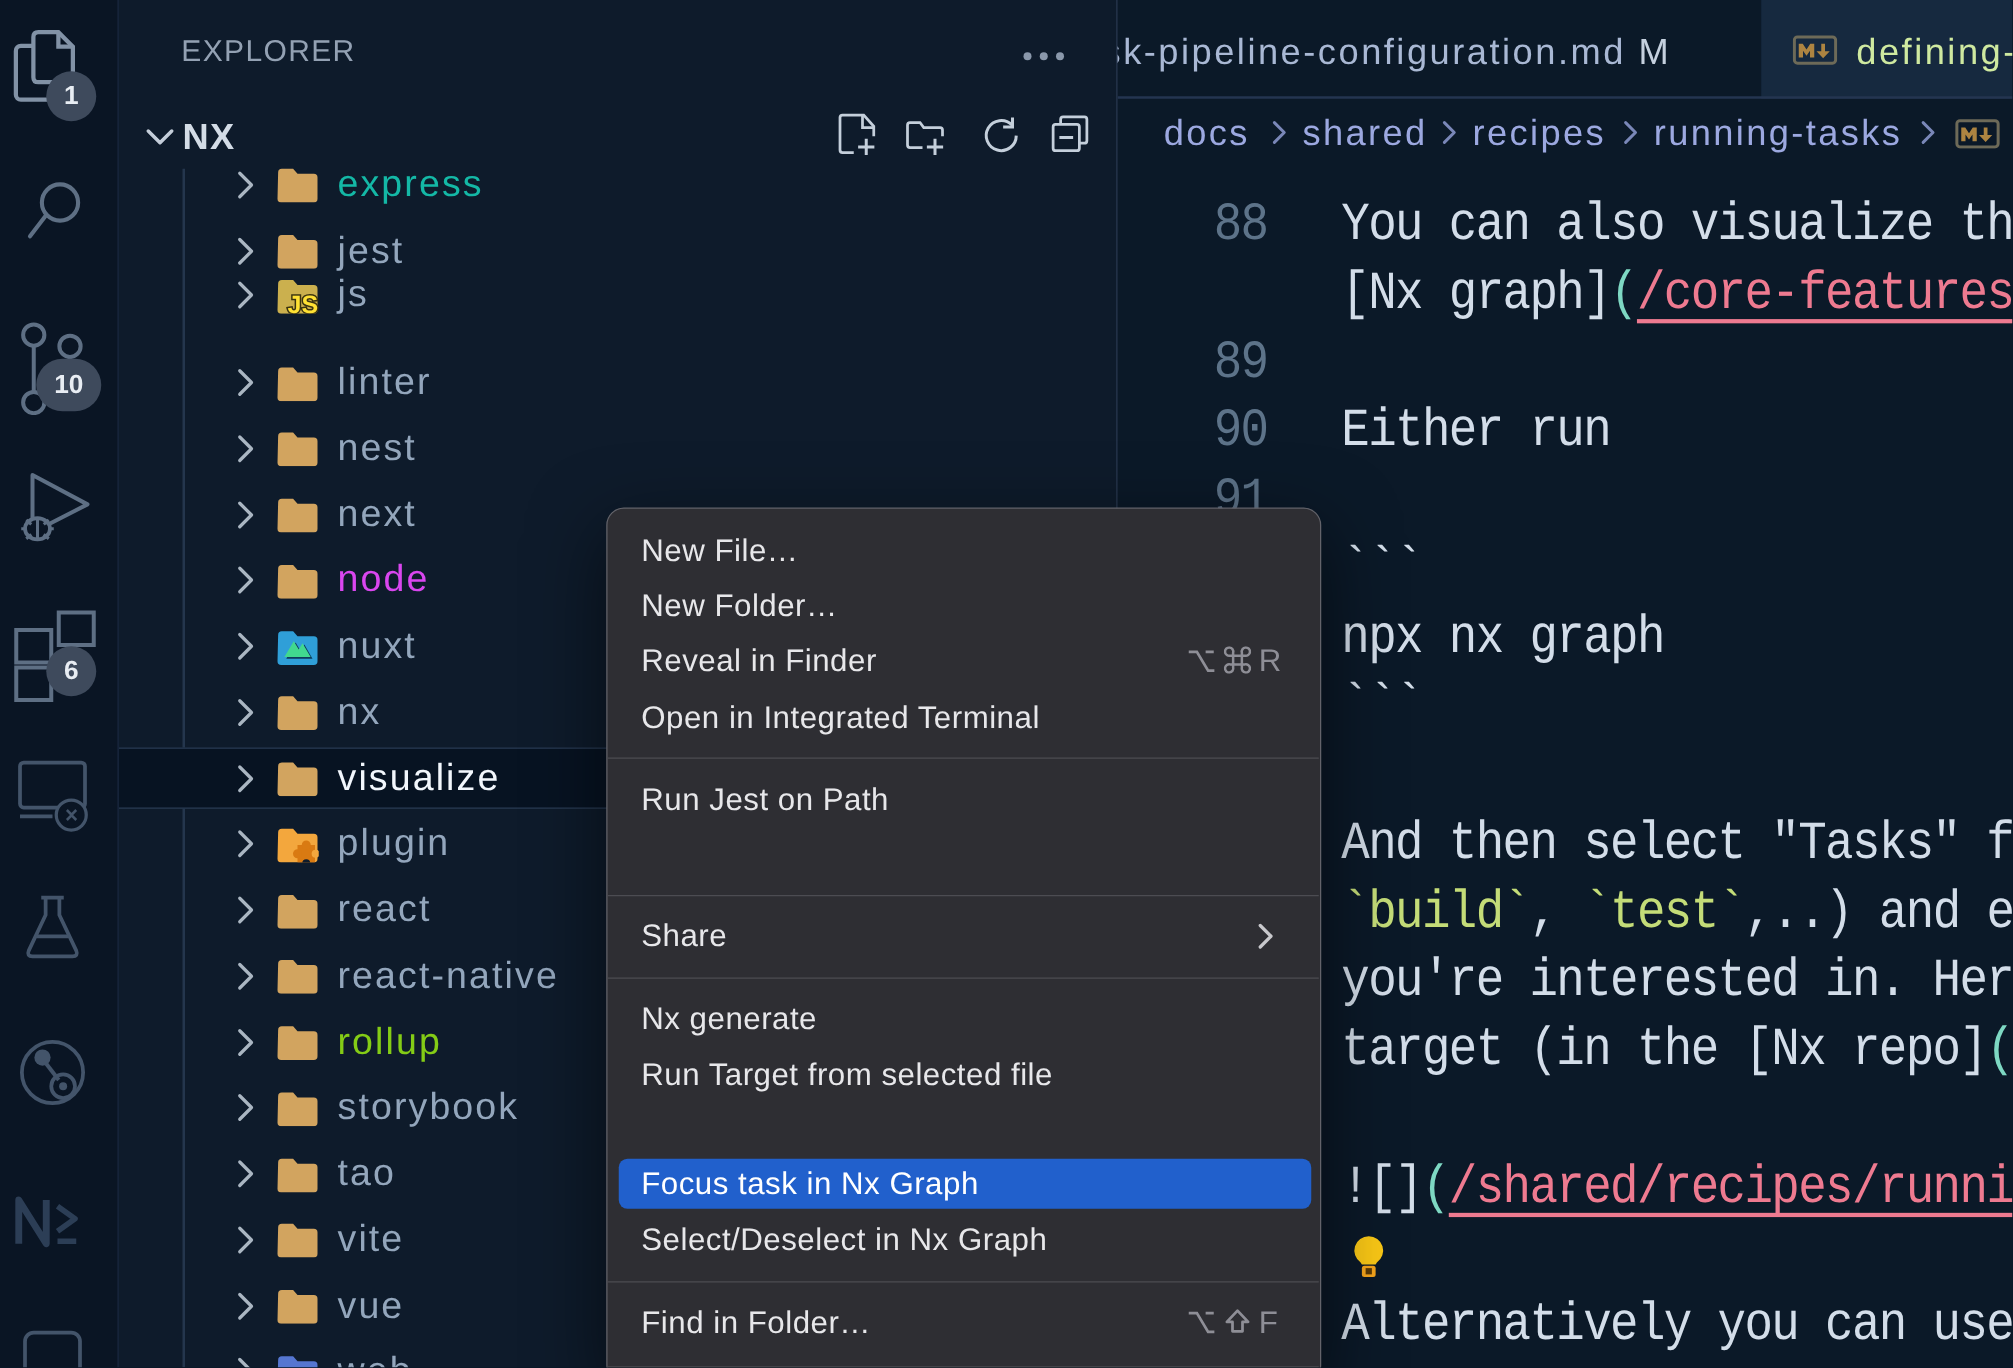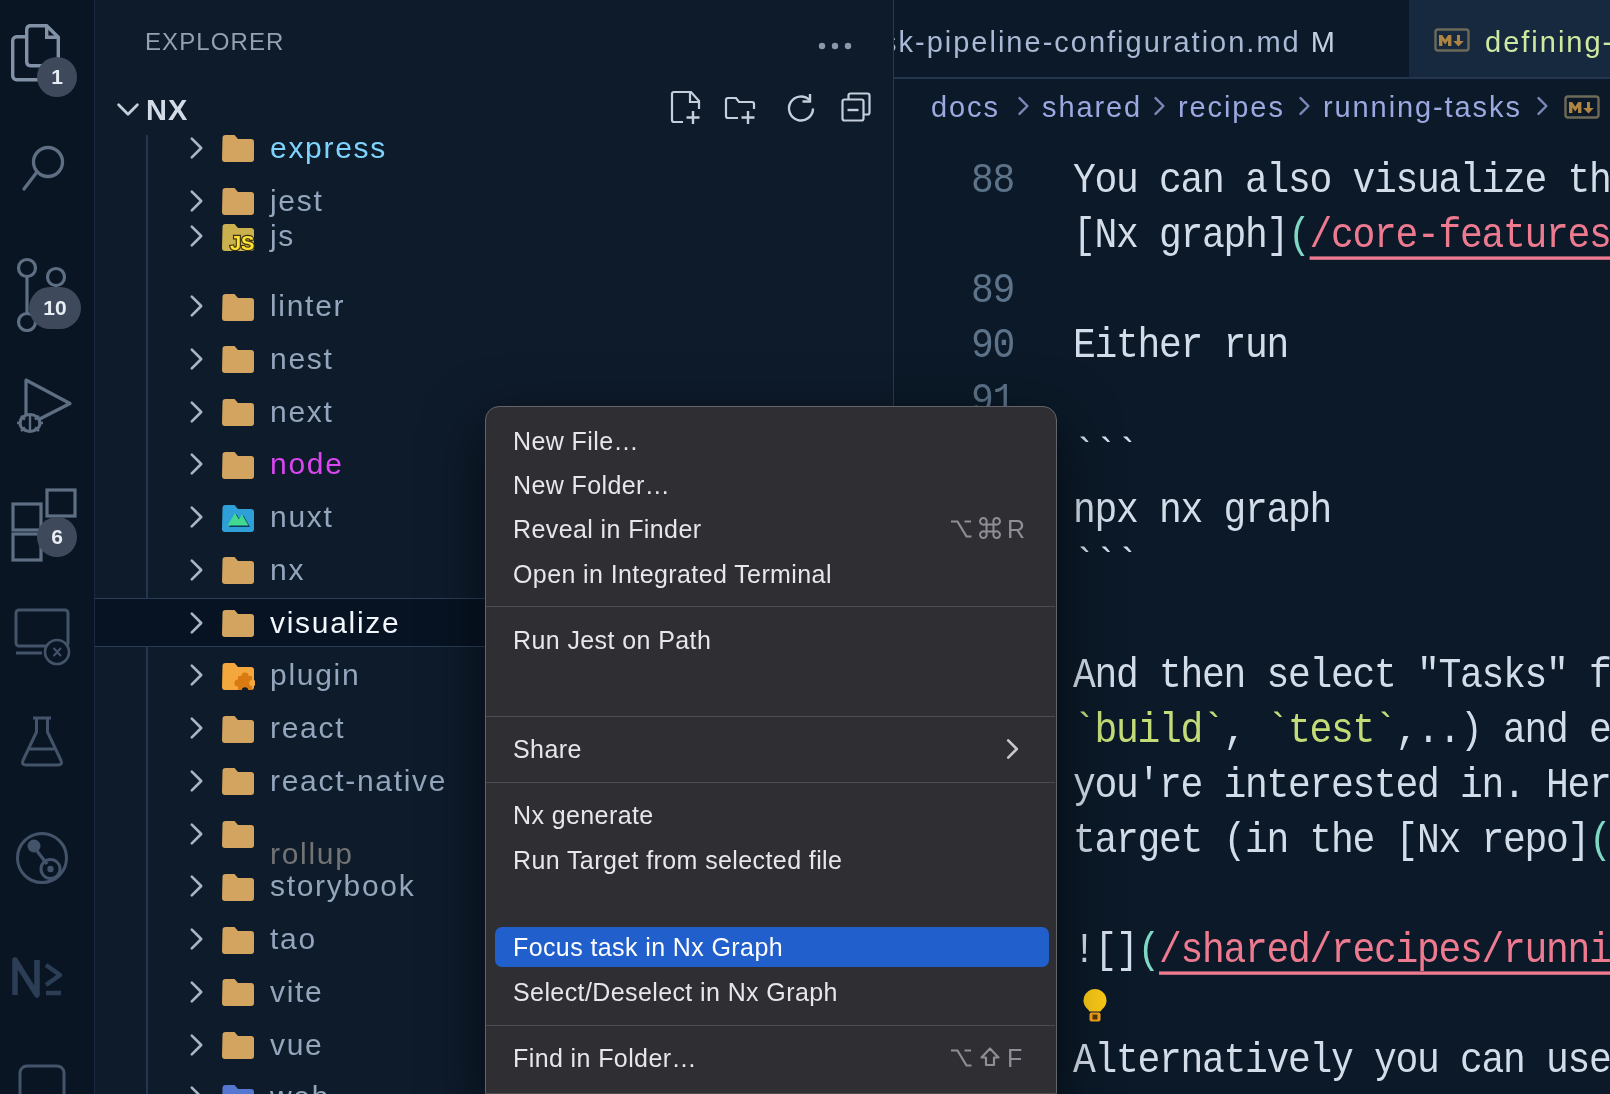--- a/index.html
+++ b/index.html
@@ -65,21 +65,21 @@
           <path d="M7.5 19 h11" stroke="#c4cfdb" stroke-width="2.4"></path>
         </svg></div>
     <div class="abs" style="left:51px;top:135px;width:1.5px;height:959px;background:#24364d;"></div>
     <div class="treerow" style="top:121.6px;">
         <div class="abs" style="left:88px;top:13.375px;width:26px;height:26px;"><svg width="26" height="26" viewBox="0 0 26 26">
             <polyline points="8.8,3.6 18.2,13.0 8.8,22.4" fill="none" stroke="#aab6c2" stroke-width="2.6" stroke-linecap="round" stroke-linejoin="round"></polyline>
           </svg></div>
         <div class="abs" style="left:126px;top:10.9px;"><svg width="34" height="30" viewBox="0 0 34 30">
             <path d="M1.5 6 q0 -3 3 -3 h9 l3.5 4 h13 q3 0 3 3 v17 q0 3 -3 3 h-26 q-3 0 -3 -3 z" fill="#d2a45f"></path>
           </svg></div>
-        <div class="rowlabel" style="color:#7dd3fc;text-align:center;">express</div>
+        <div class="rowlabel" style="color:#14b8a6;text-align:center;">express</div>
       </div>
     <div class="treerow" style="top:174.4px;">
         <div class="abs" style="left:88px;top:13.375px;width:26px;height:26px;"><svg width="26" height="26" viewBox="0 0 26 26">
             <polyline points="8.8,3.6 18.2,13.0 8.8,22.4" fill="none" stroke="#aab6c2" stroke-width="2.6" stroke-linecap="round" stroke-linejoin="round"></polyline>
           </svg></div>
         <div class="abs" style="left:126px;top:10.9px;"><svg width="34" height="30" viewBox="0 0 34 30">
             <path d="M1.5 6 q0 -3 3 -3 h9 l3.5 4 h13 q3 0 3 3 v17 q0 3 -3 3 h-26 q-3 0 -3 -3 z" fill="#d2a45f"></path>
           </svg></div>
         <div class="rowlabel" style="color:#93a6bc;">jest</div>
       </div>
@@ -191,21 +191,21 @@
           </svg></div>
         <div class="rowlabel" style="color:#93a6bc;">react-native</div>
       </div>
     <div class="treerow" style="top:807.4px;">
         <div class="abs" style="left:88px;top:13.375px;width:26px;height:26px;"><svg width="26" height="26" viewBox="0 0 26 26">
             <polyline points="8.8,3.6 18.2,13.0 8.8,22.4" fill="none" stroke="#aab6c2" stroke-width="2.6" stroke-linecap="round" stroke-linejoin="round"></polyline>
           </svg></div>
         <div class="abs" style="left:126px;top:10.9px;"><svg width="34" height="30" viewBox="0 0 34 30">
             <path d="M1.5 6 q0 -3 3 -3 h9 l3.5 4 h13 q3 0 3 3 v17 q0 3 -3 3 h-26 q-3 0 -3 -3 z" fill="#d2a45f"></path>
           </svg></div>
-        <div class="rowlabel" style="color:#737373;margin-top:20px;">rollup</div>
+        <div class="rowlabel" style="color:#84cc16;">rollup</div>
       </div>
     <div class="treerow" style="top:860.1px;">
         <div class="abs" style="left:88px;top:13.375px;width:26px;height:26px;"><svg width="26" height="26" viewBox="0 0 26 26">
             <polyline points="8.8,3.6 18.2,13.0 8.8,22.4" fill="none" stroke="#aab6c2" stroke-width="2.6" stroke-linecap="round" stroke-linejoin="round"></polyline>
           </svg></div>
         <div class="abs" style="left:126px;top:10.9px;"><svg width="34" height="30" viewBox="0 0 34 30">
             <path d="M1.5 6 q0 -3 3 -3 h9 l3.5 4 h13 q3 0 3 3 v17 q0 3 -3 3 h-26 q-3 0 -3 -3 z" fill="#d2a45f"></path>
           </svg></div>
         <div class="rowlabel" style="color:#93a6bc;">storybook</div>
       </div>

